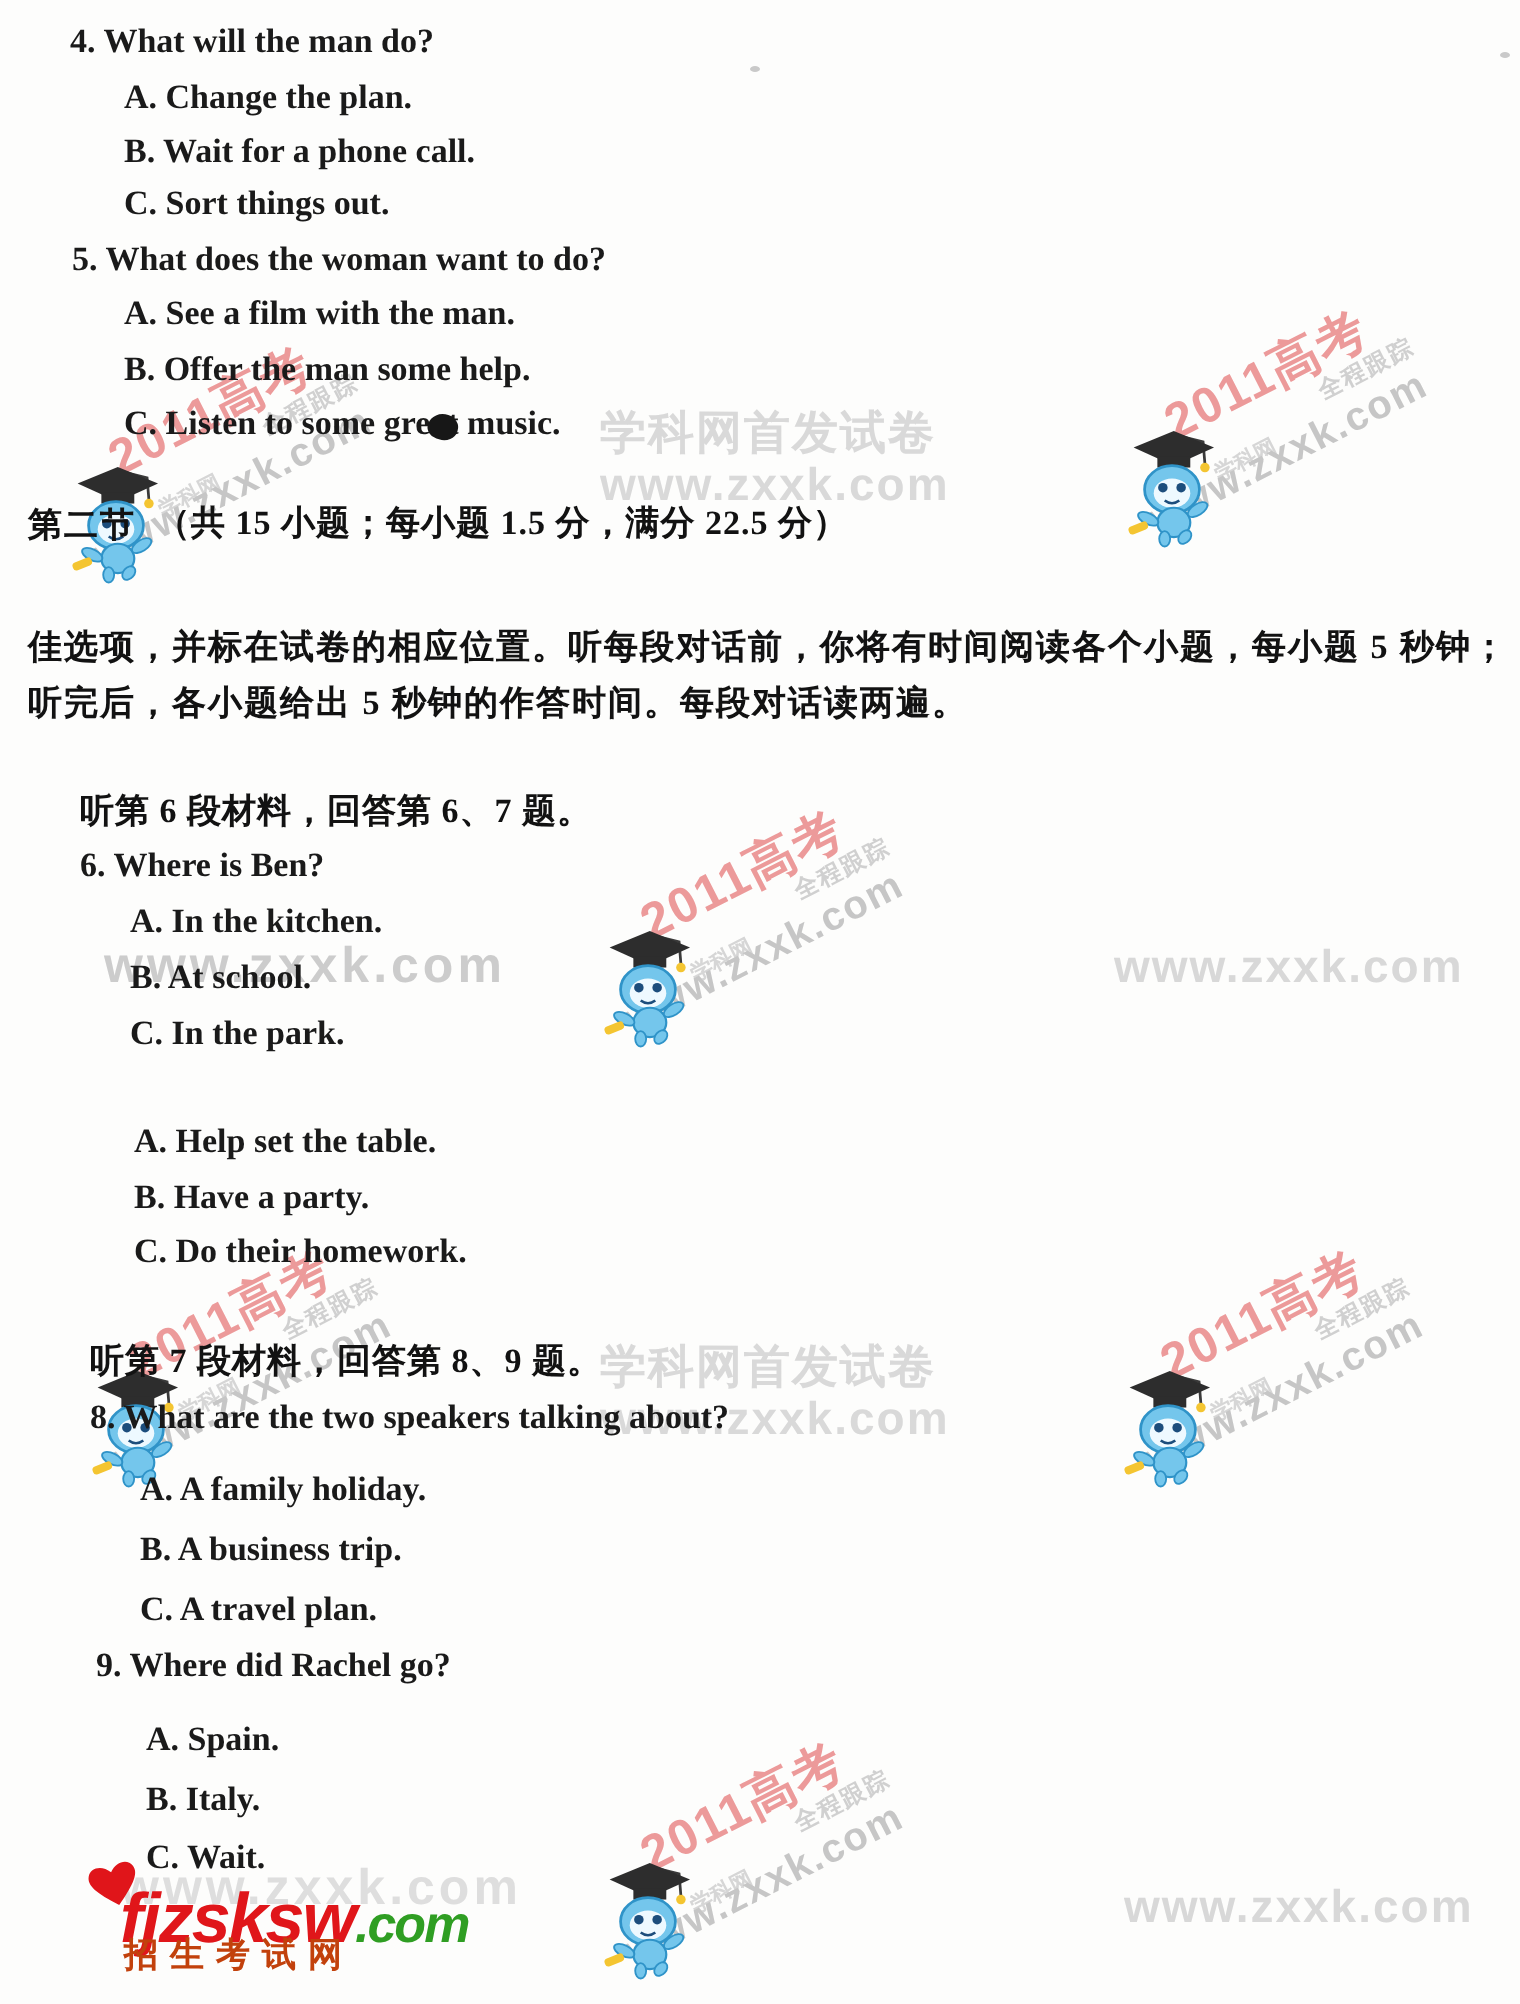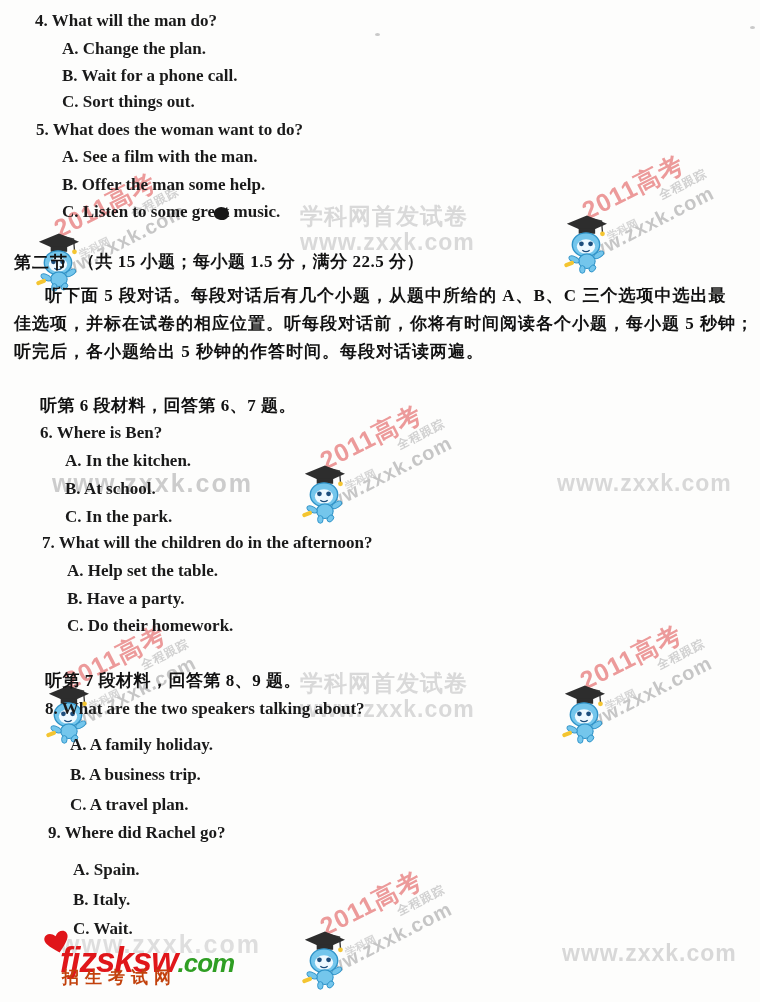--- a/index.html
+++ b/index.html
@@ -152,32 +152,30 @@
   <div class="tl en" style="left:62px;top:92px">C. Sort things out.</div>
 
   <div class="tl en" style="left:36px;top:120px">5. What does the woman want to do?</div>
   <div class="tl en" style="left:62px;top:147px">A. See a film with the man.</div>
   <div class="tl en" style="left:62px;top:175px">B. Offer the man some help.</div>
   <div class="tl en" style="left:62px;top:202px">C. Listen to some great music.</div>
 
   <div class="tl zh" style="left:14px;top:251px">第二节</div>
   <div class="tl zh-sm" style="left:78px;top:250px">（共 15 小题；每小题 1.5 分，满分 22.5 分）</div>
 
-  <div class="tl zh" style="left:45px;top:284px">听下面 5 段对话。每段对话后有几个小题，从题中所给的 A、B、C 三个选项中选出最</div>
   <div class="tl zh" style="left:14px;top:312px">佳选项，并标在试卷的相应位置。听每段对话前，你将有时间阅读各个小题，每小题 5 秒钟；</div>
   <div class="tl zh" style="left:14px;top:340px">听完后，各小题给出 5 秒钟的作答时间。每段对话读两遍。</div>
 
   <div class="tl zh-sm" style="left:40px;top:394px">听第 6 段材料，回答第 6、7 题。</div>
 
   <div class="tl en" style="left:40px;top:423px">6. Where is Ben?</div>
   <div class="tl en" style="left:65px;top:451px">A. In the kitchen.</div>
   <div class="tl en" style="left:65px;top:479px">B. At school.</div>
   <div class="tl en" style="left:65px;top:507px">C. In the park.</div>
 
-  <div class="tl en" style="left:42px;top:533px">7. What will the children do in the afternoon?</div>
   <div class="tl en" style="left:67px;top:561px">A. Help set the table.</div>
   <div class="tl en" style="left:67px;top:589px">B. Have a party.</div>
   <div class="tl en" style="left:67px;top:616px">C. Do their homework.</div>
 
   <div class="tl zh-sm" style="left:45px;top:669px">听第 7 段材料，回答第 8、9 题。</div>
 
   <div class="tl en" style="left:45px;top:699px">8. What are the two speakers talking about?</div>
   <div class="tl en" style="left:70px;top:735px">A. A family holiday.</div>
   <div class="tl en" style="left:70px;top:765px">B. A business trip.</div>
   <div class="tl en" style="left:70px;top:795px">C. A travel plan.</div>

